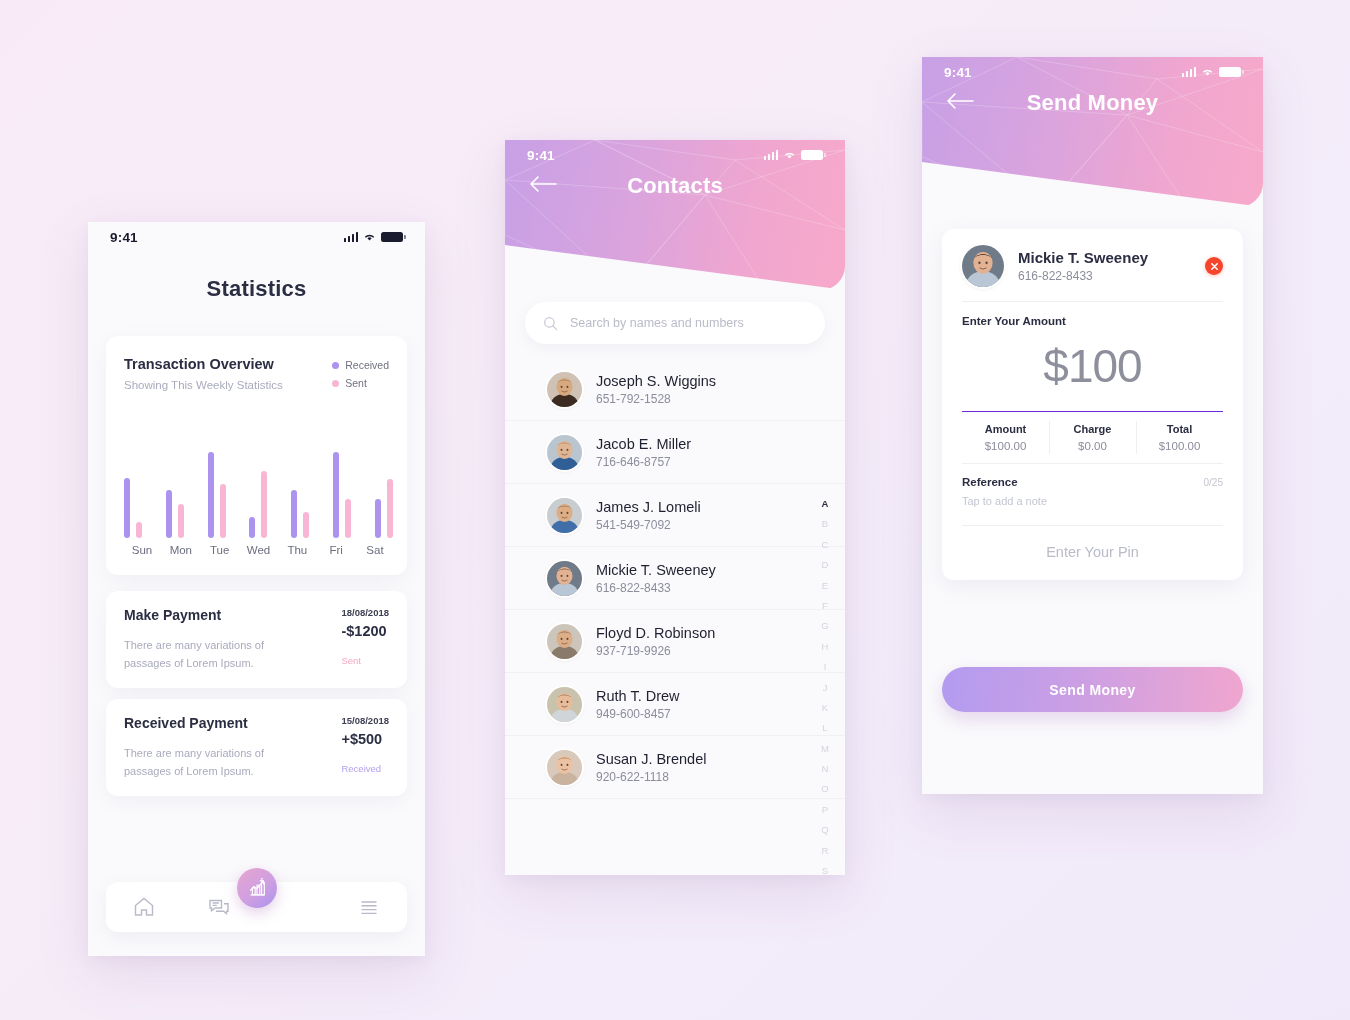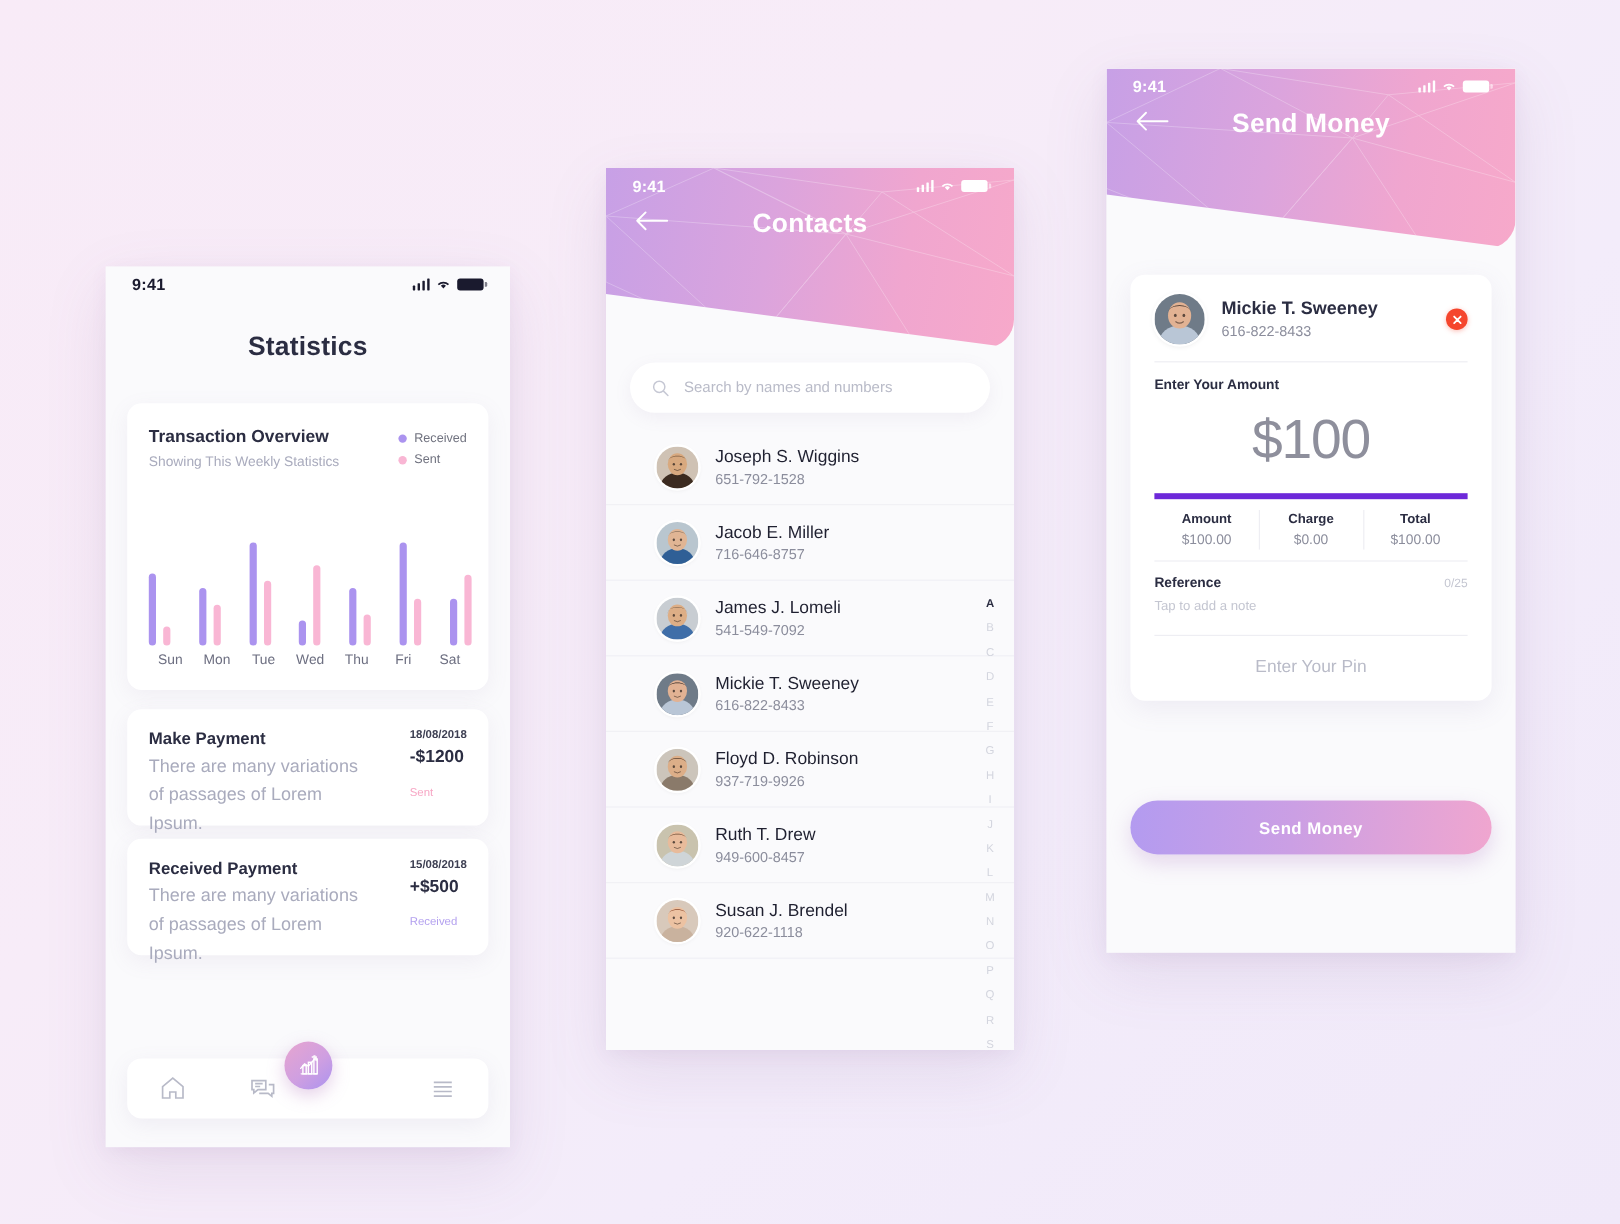--- a/index.html
+++ b/index.html
@@ -72,21 +72,21 @@
   }
   .chart-labels span {
     width: 36px; text-align: center; font-size: 11.5px; color: #6c6e80;
   }
 
   .pay-card { position: absolute; left: 18px; width: 301px; height: 97px; padding: 16px 18px; }
   #pay-card-1 { top: 369px; }
   #pay-card-2 { top: 477px; }
   .pay-row { display: flex; justify-content: space-between; }
   .pay-name { font-size: 14px; font-weight: bold; color: #2b2d42; }
-  .pay-desc { font-size: 15px; color: #a9abbd; line-height: 1.6; margin-top: 4px; width: 180px; }
+  .pay-desc { font-size: 11px; color: #a9abbd; line-height: 1.6; margin-top: 14px; width: 180px; }
   .pay-right { }
   .pay-date { font-size: 9.5px; font-weight: bold; color: #3d3f52; }
   .pay-amt { font-size: 14.5px; font-weight: bold; color: #2b2d42; margin-top: 5px; }
   .pay-status { font-size: 9.5px; margin-top: 16px; }
 
   .tabbar {
     position: absolute; left: 18px; bottom: 24px; width: 301px; height: 50px;
     background: #fff; border-radius: 12px;
     box-shadow: 0 5px 18px rgba(140,120,170,0.10);
     display: flex; align-items: center; justify-content: space-around;
@@ -163,21 +163,21 @@
   .sc-avatar svg { display:block; width:100%; height:100%; }
   .sc-name { font-size: 15px; font-weight: bold; color: #2b2d42; }
   .sc-phone { font-size: 12px; color: #8b8d9c; margin-top: 3px; }
   .close-btn {
     width: 18px; height: 18px; border-radius: 50%; background: #f5462d; margin-left: auto;
     display: flex; align-items: center; justify-content: center; flex: none;
     box-shadow: 0 1px 4px rgba(245,70,45,.35);
   }
   .sc-label { font-size: 11.5px; font-weight: bold; color: #2b2d42; padding-top: 13px; }
   .sc-amount { text-align: center; font-size: 46px; color: #8e8f9c; font-weight: 400; padding: 12px 0 18px; letter-spacing: -1px; }
-  .sc-totals { display: flex; border-top: 5px solid #6d28d9; border-bottom: 1px solid #eeeef3; }
+  .sc-totals { display: flex; border-top: 1px solid #6d28d9; border-bottom: 1px solid #eeeef3; }
   .sc-cell { flex: 1; text-align: center; padding: 11px 0; position: relative; }
   .sc-cell + .sc-cell:before { content:""; position:absolute; left:0; top:9px; bottom:9px; width:1px; background:#eeeef3; }
   .sc-cell-label { font-size: 11px; font-weight: bold; color: #2b2d42; }
   .sc-cell-val { font-size: 11.5px; color: #8b8d9c; margin-top: 5px; }
   .sc-ref-row { display: flex; justify-content: space-between; align-items: baseline; padding-top: 12px; }
   .sc-ref { font-size: 11.5px; font-weight: bold; color: #2b2d42; }
   .sc-count { font-size: 10px; color: #c4c6d1; }
   .sc-note { font-size: 11px; color: #c4c6d1; padding: 7px 0 18px; border-bottom: 1px solid #eeeef3; }
   .sc-pin { text-align: center; font-size: 14.5px; color: #b9bbc8; padding: 18px 0 20px; }
 

